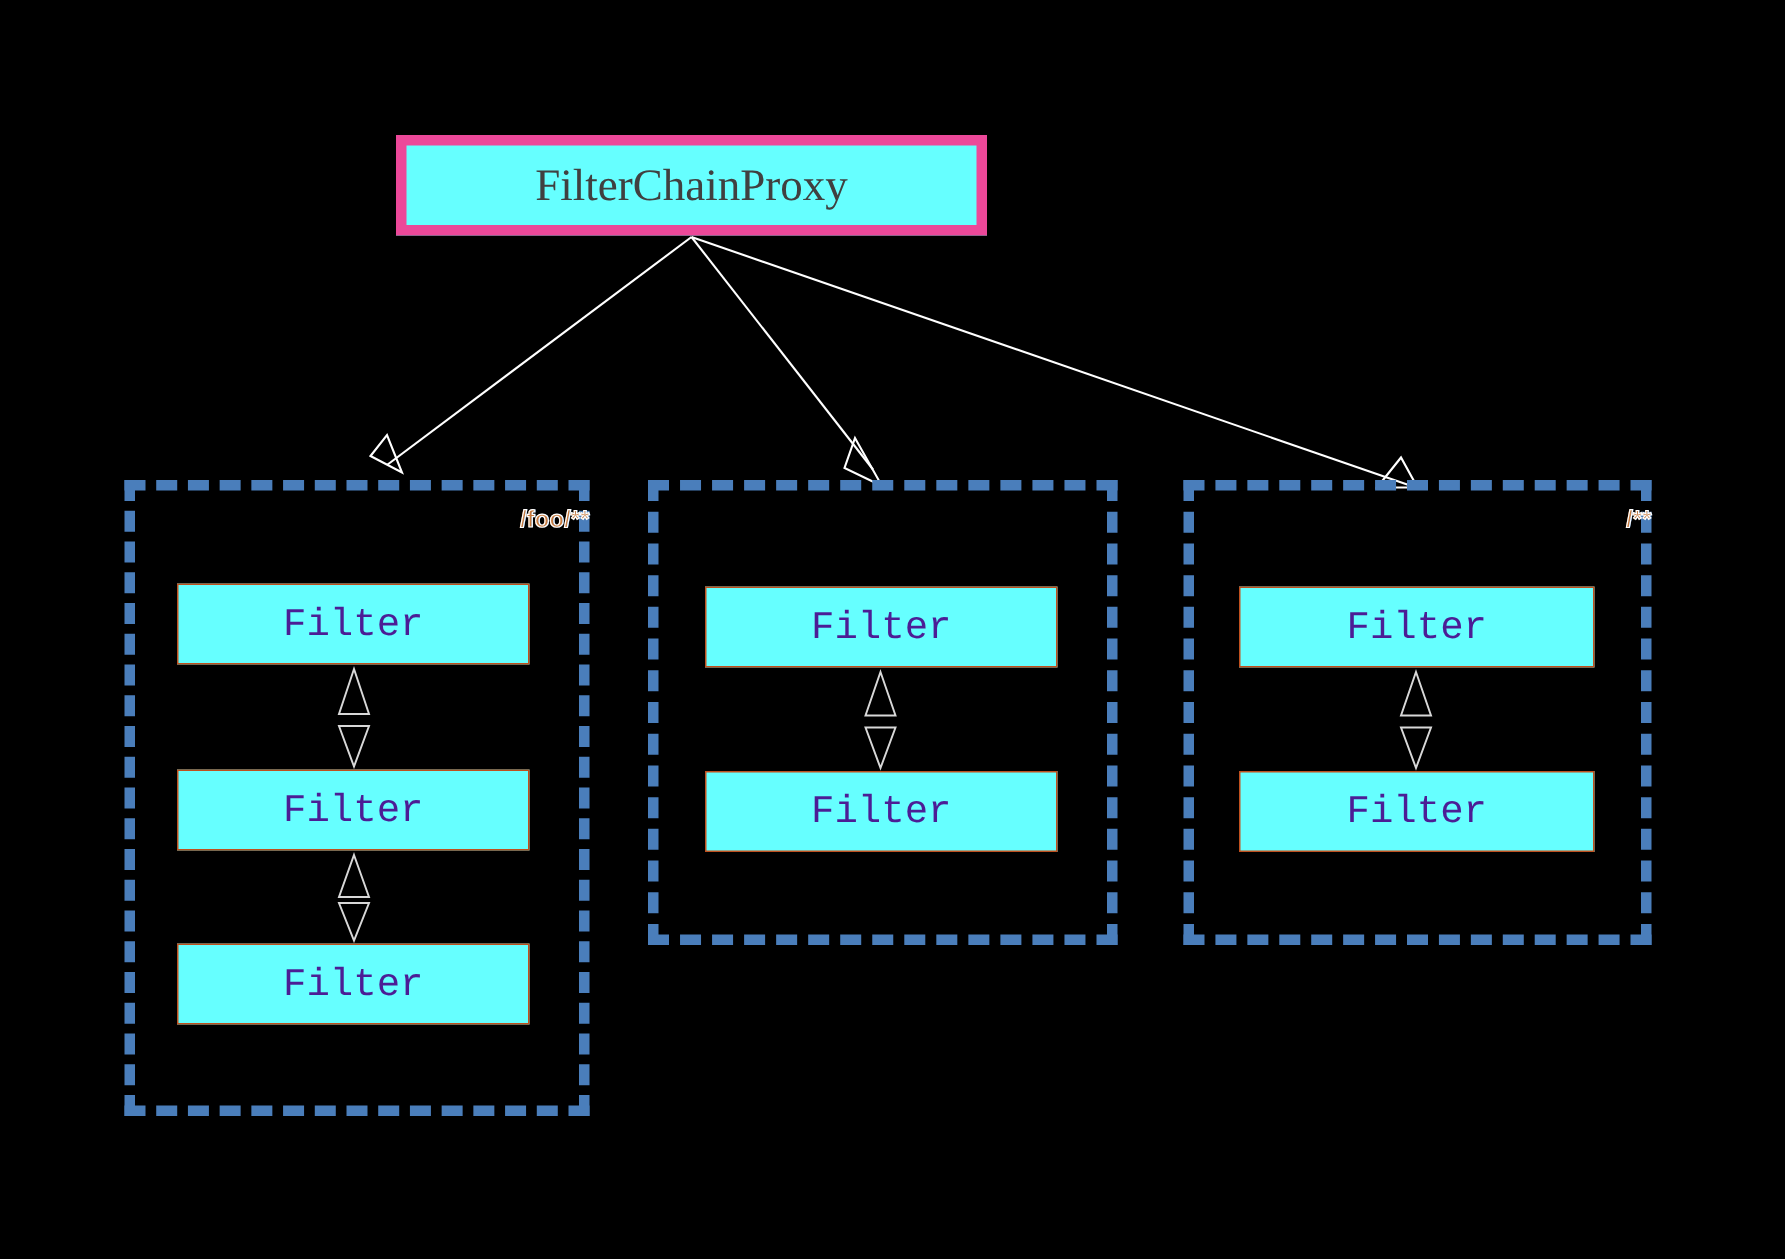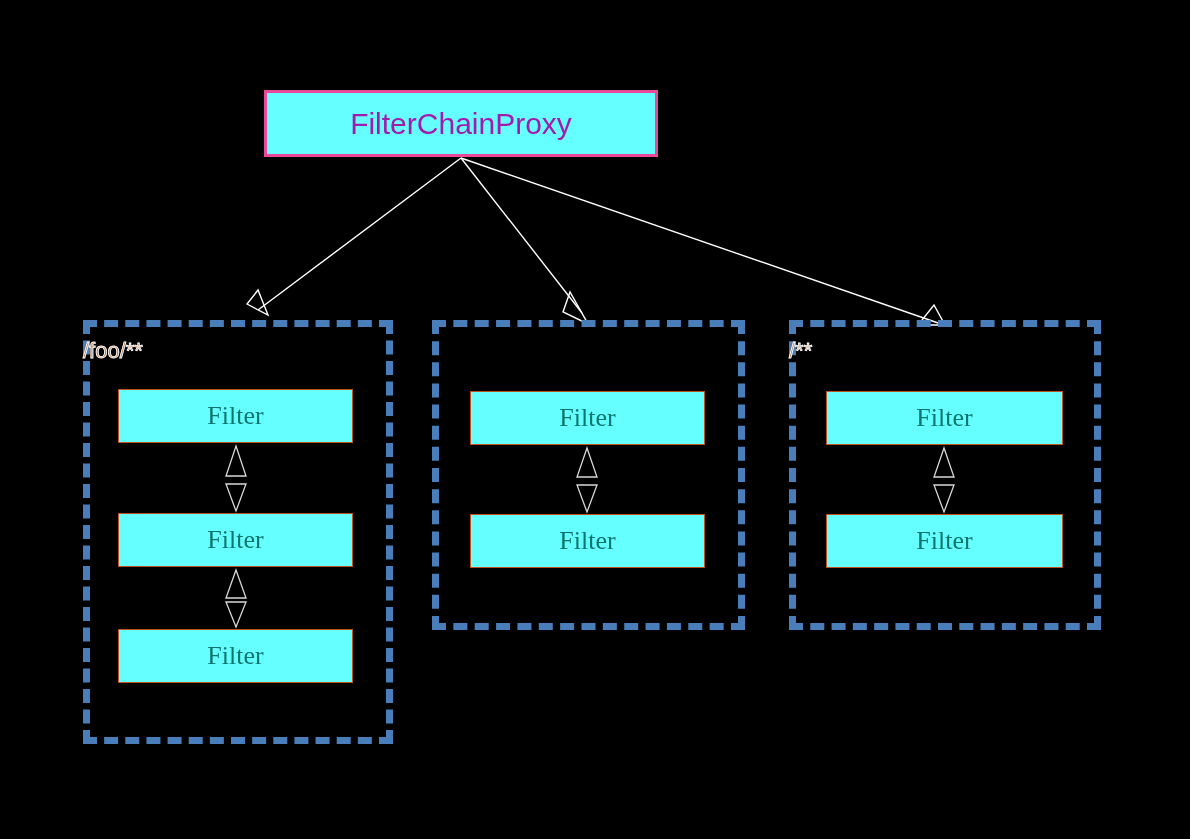--- a/index.html
+++ b/index.html
@@ -24,27 +24,27 @@
     top: 0;
     width: 1190px;
     height: 839px;
     pointer-events: none;
   }
 
   
   .proc-box {
     position: absolute;
     background: #66FFFF;
-    border: 3px solid #ec4899;
+    border: 7px solid #ec4899;
     box-sizing: border-box;
     display: flex;
     align-items: center;
     justify-content: center;
-    color: #a21caf;
-    font-family: Liberation Sans, sans-serif;
+    color: #404040;
+    font-family: Liberation Serif, serif;
   }
   #root-box {
     left: 264px;
     top: 90px;
     width: 394px;
     height: 67px;
     font-size: 30px;
   }
 
   
@@ -55,45 +55,46 @@
     background: transparent;
   }
   #group-0 { left: 83px;  top: 320px; width: 310px; height: 424px; }
   #group-1 { left: 432px; top: 320px; width: 313px; height: 310px; }
   #group-2 { left: 789px; top: 320px; width: 312px; height: 310px; }
 
   
   .chain-label {
     position: absolute;
     color: #FFFFFF;
-    font-size: 22px;
+    font-size: 16px;
     font-family: "Liberation Sans", sans-serif;
     white-space: nowrap;
-    text-align: left;
+    text-align: right;
     letter-spacing: 0px;
     -webkit-text-stroke: 0.8px #FFFFFF;
     color: transparent;
     text-shadow: -0.5px 0 rgba(224,122,40,0.85), 0.5px 0 rgba(90,150,220,0.85);
+    font-weight: bold;
   }
   #label-0 { left: 83px;  top: 338px; width: 310px; }
   #label-1 { left: 432px; top: 338px; width: 313px; }
   #label-2 { left: 789px; top: 338px; width: 312px; }
 
   
   .filter-box {
     position: absolute;
     background: #66FFFF;
     border: 1px solid #C0501E;
     box-sizing: border-box;
     display: flex;
     align-items: center;
     justify-content: center;
-    color: #0f766e;
+    color: #4c1d95;
     font-size: 26px;
-    font-family: Liberation Serif, serif;
+    font-family: Liberation Mono, monospace;
   }
   
   #f-0-0 { left: 118px; top: 389px; width: 235px; height: 54px; }
   #f-0-1 { left: 118px; top: 513px; width: 235px; height: 54px; }
   #f-0-2 { left: 118px; top: 629px; width: 235px; height: 54px; }
   
   #f-1-0 { left: 470px; top: 391px; width: 235px; height: 54px; }
   #f-1-1 { left: 470px; top: 514px; width: 235px; height: 54px; }
   
   #f-2-0 { left: 826px; top: 391px; width: 237px; height: 54px; }

